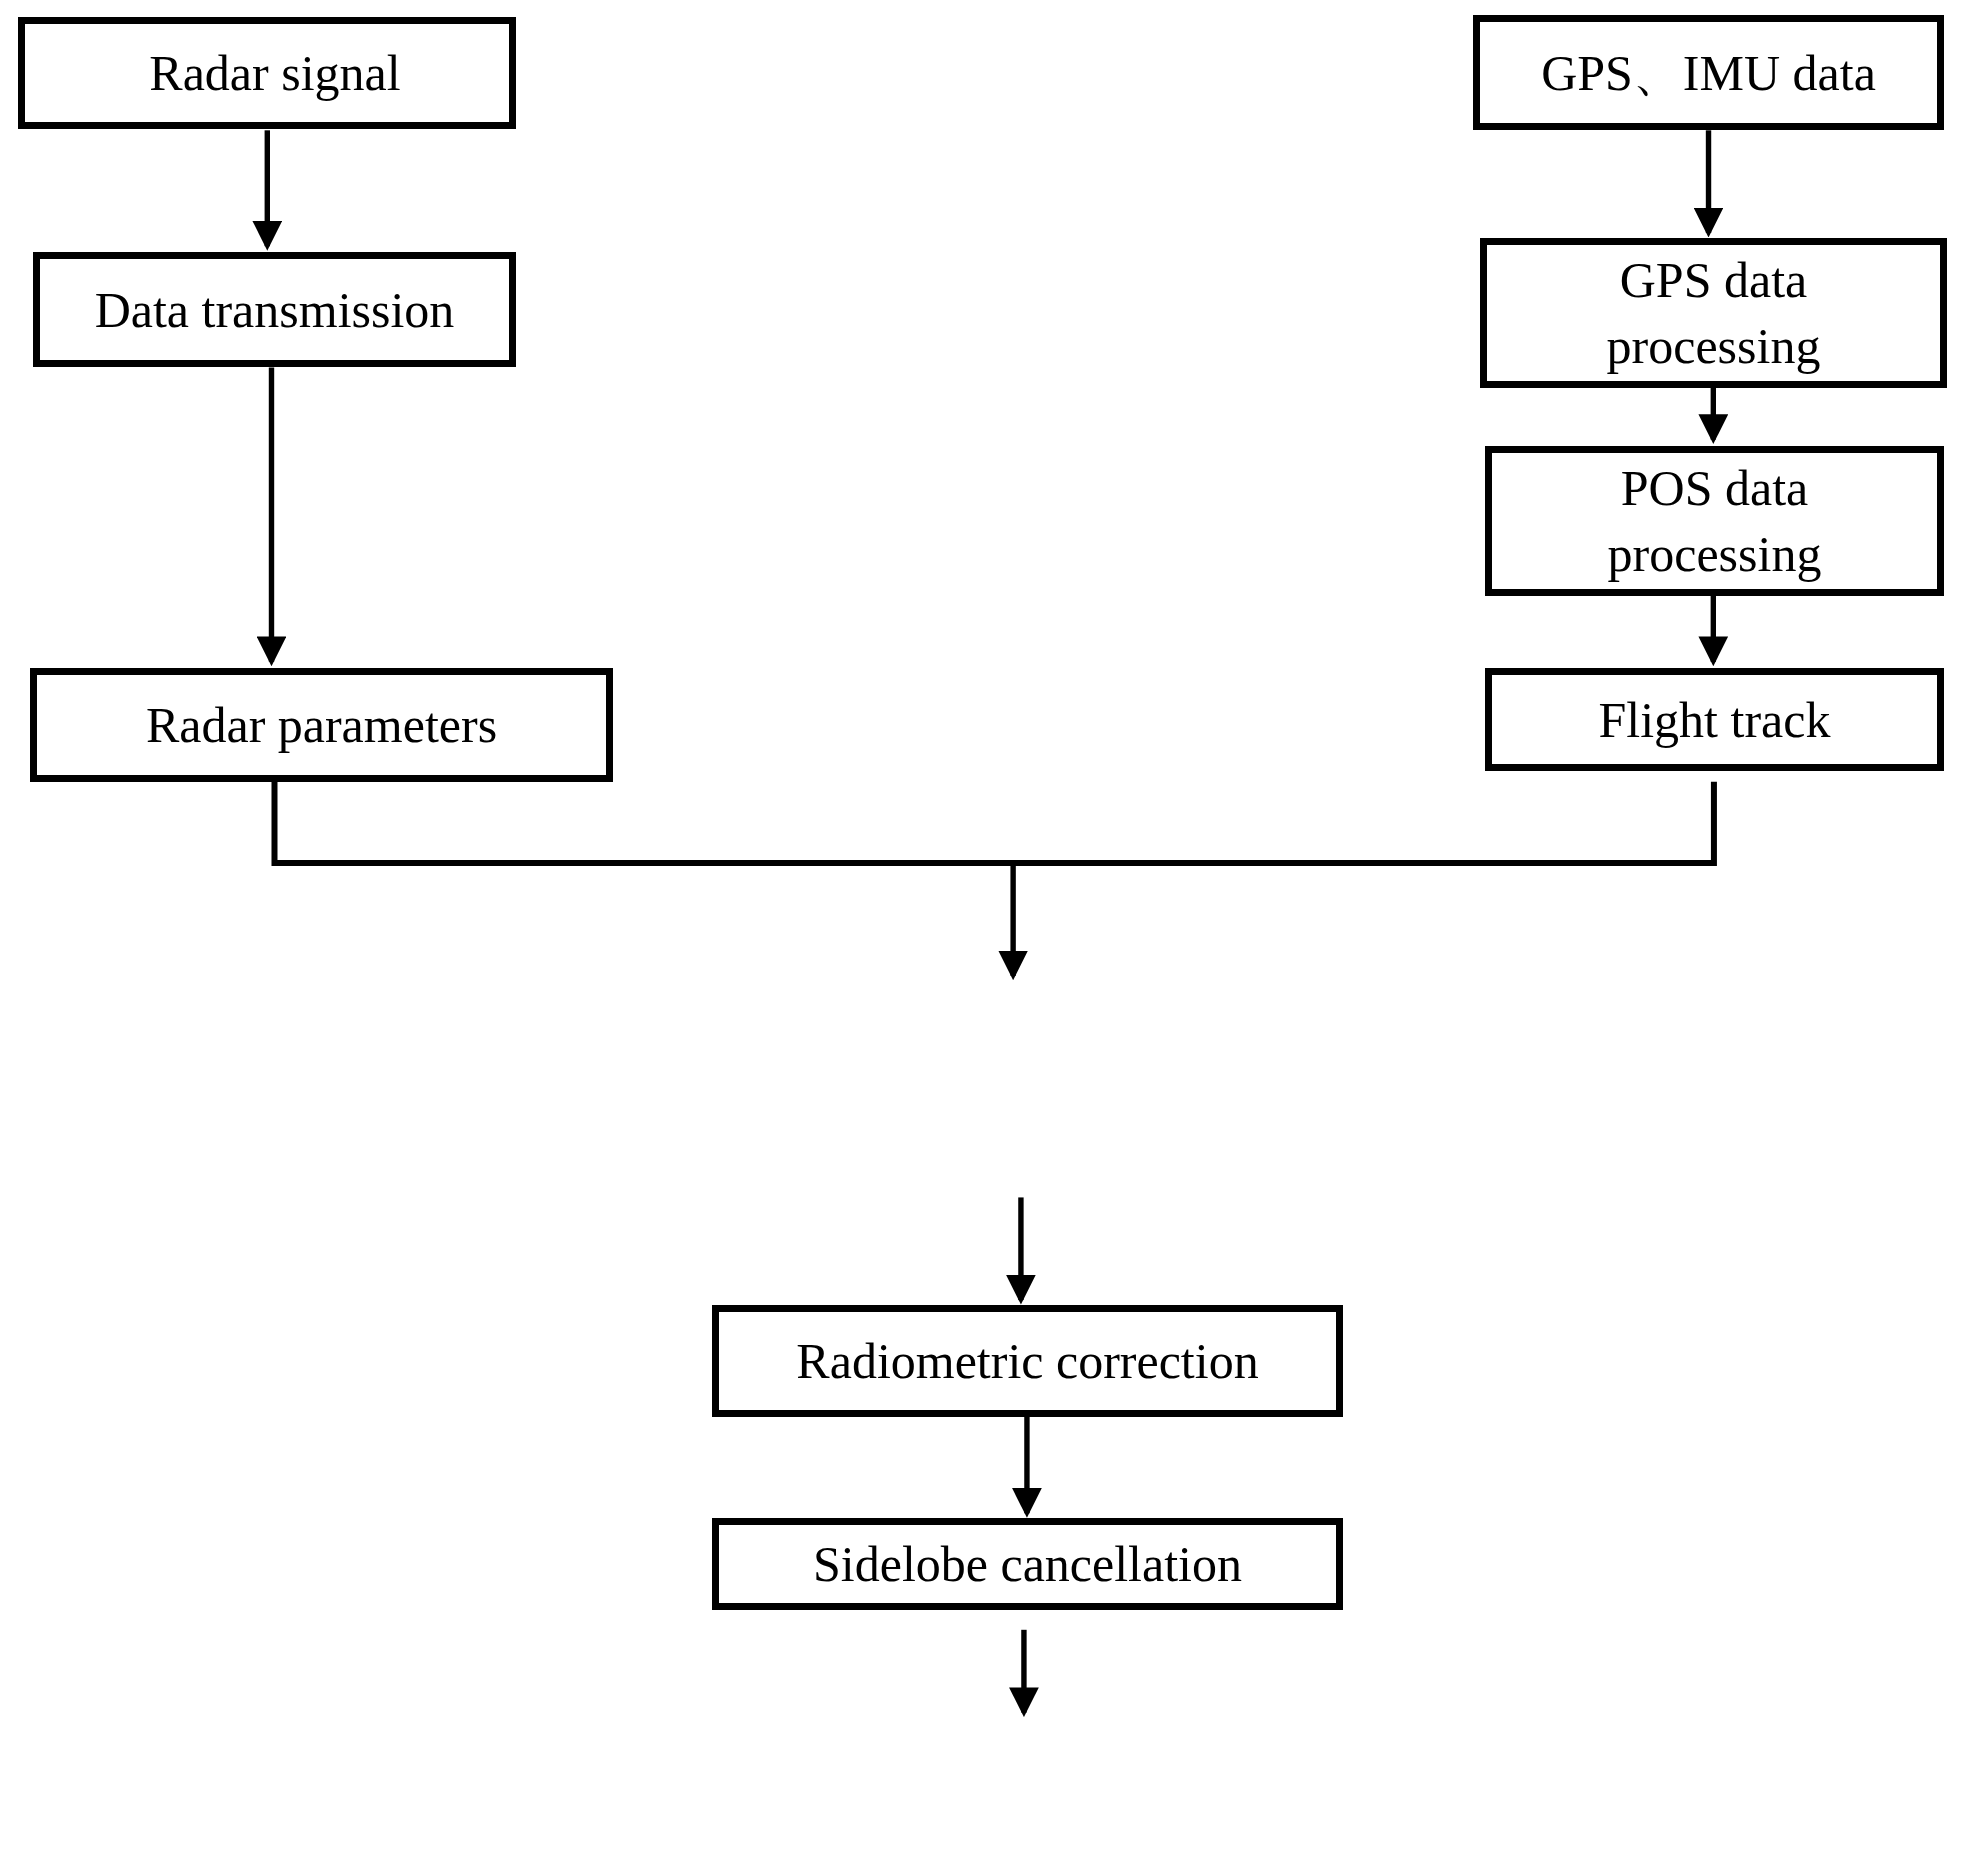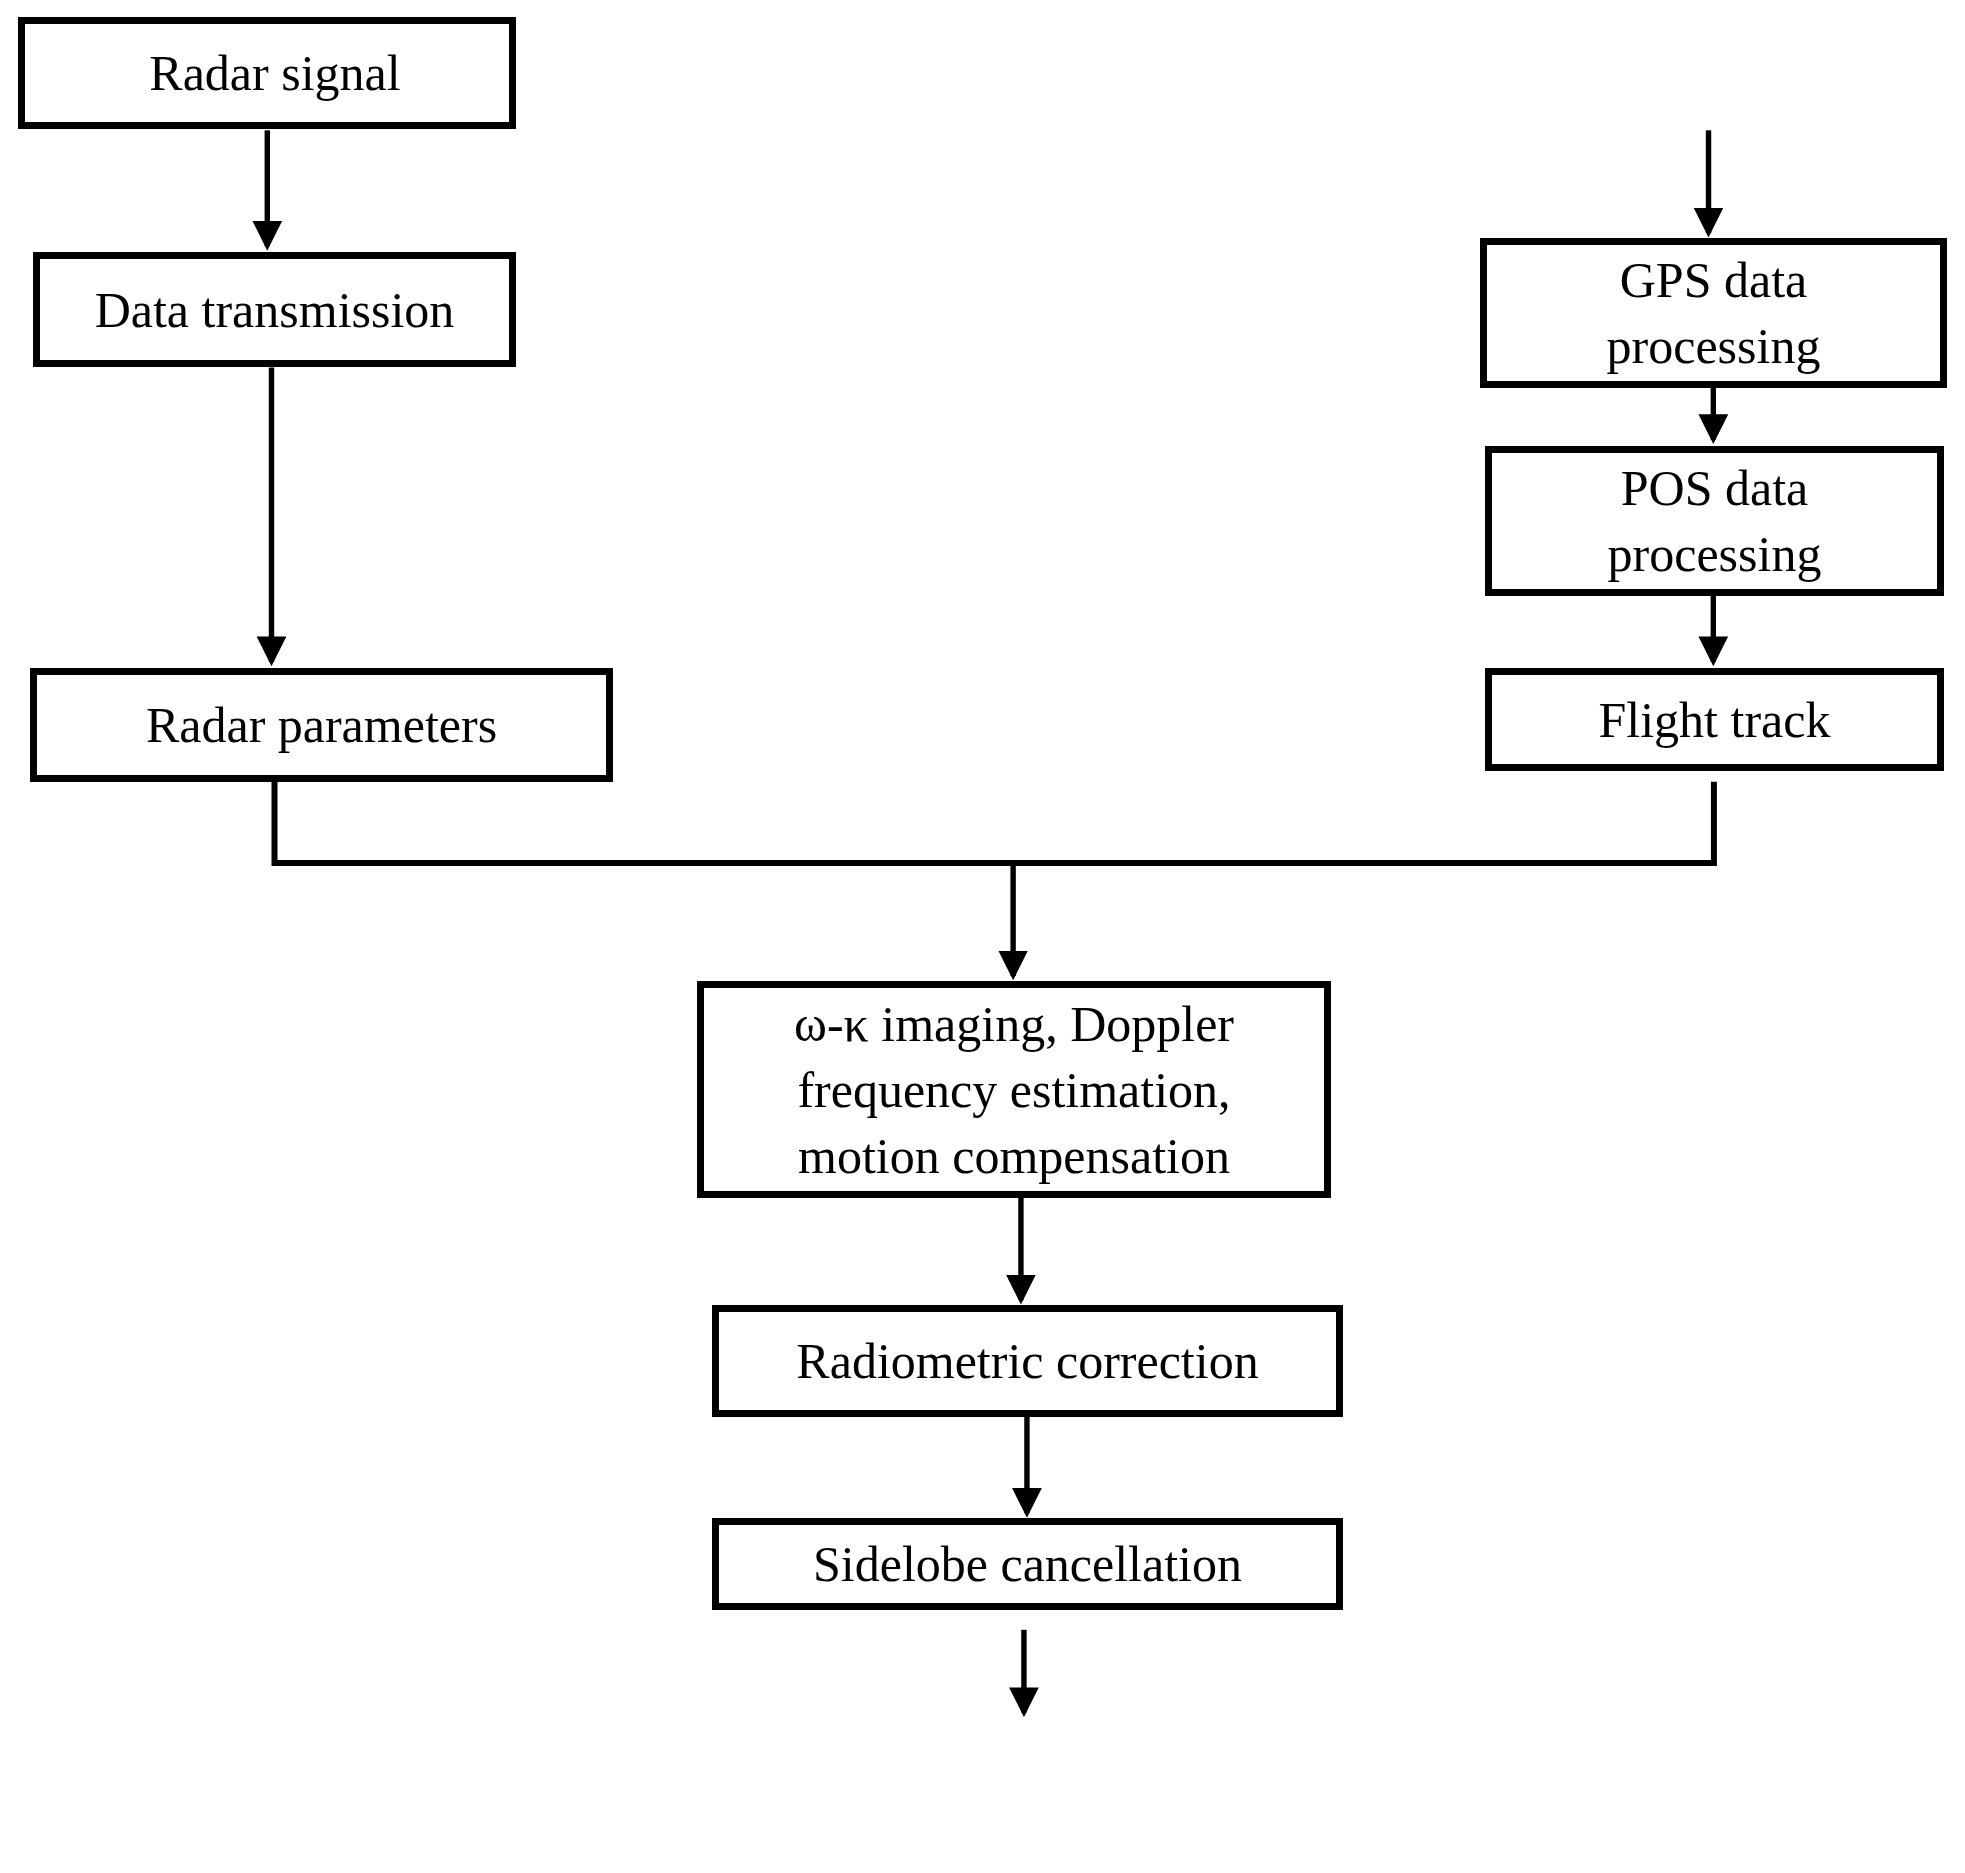--- a/index.html
+++ b/index.html
@@ -78,40 +78,38 @@
   </div>
 
   <div class="node" style="left:33px; top:252px; width:483px; height:115px;">
     <span>Data transmission</span>
   </div>
 
   <div class="node" style="left:30px; top:668px; width:583px; height:114px;">
     <span>Radar parameters</span>
   </div>
 
+  <div class="node" style="left:1473px; top:15px; width:471px; height:115px;">
+    <span>GPS、IMU data</span>
+  </div>
 
   <div class="node" style="left:1480px; top:238px; width:467px; height:150px;">
     <span>GPS data
 processing</span>
   </div>
 
   <div class="node" style="left:1485px; top:446px; width:459px; height:150px;">
     <span>POS data
 processing</span>
   </div>
 
   <div class="node" style="left:1485px; top:668px; width:459px; height:103px;">
     <span>Flight track</span>
   </div>
 
-  <div class="node" style="left:697px; top:981px; width:634px; height:217px;">
-    <span>ω-κ imaging, Doppler
-frequency estimation,
-motion compensation</span>
-  </div>
 
   <div class="node" style="left:712px; top:1305px; width:631px; height:112px;">
     <span>Radiometric correction</span>
   </div>
 
   <div class="node" style="left:712px; top:1518px; width:631px; height:92px;">
     <span>Sidelobe cancellation</span>
   </div>
 
 

